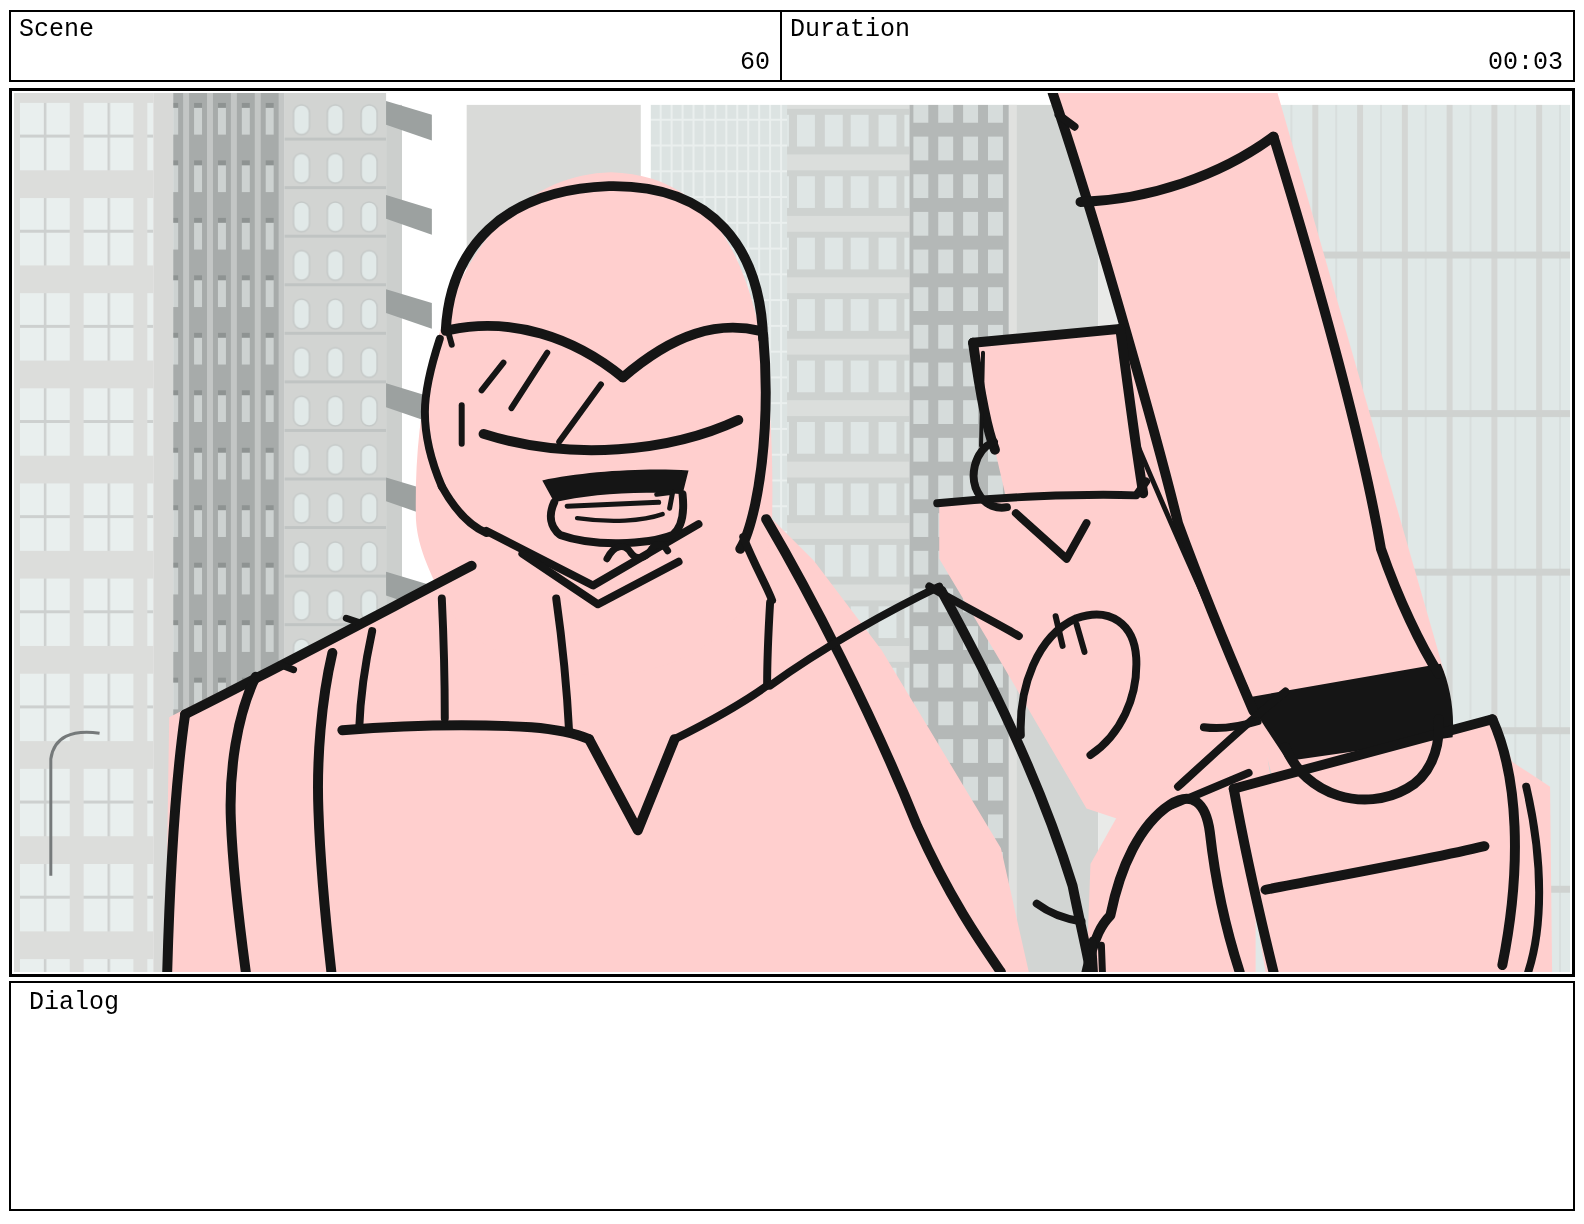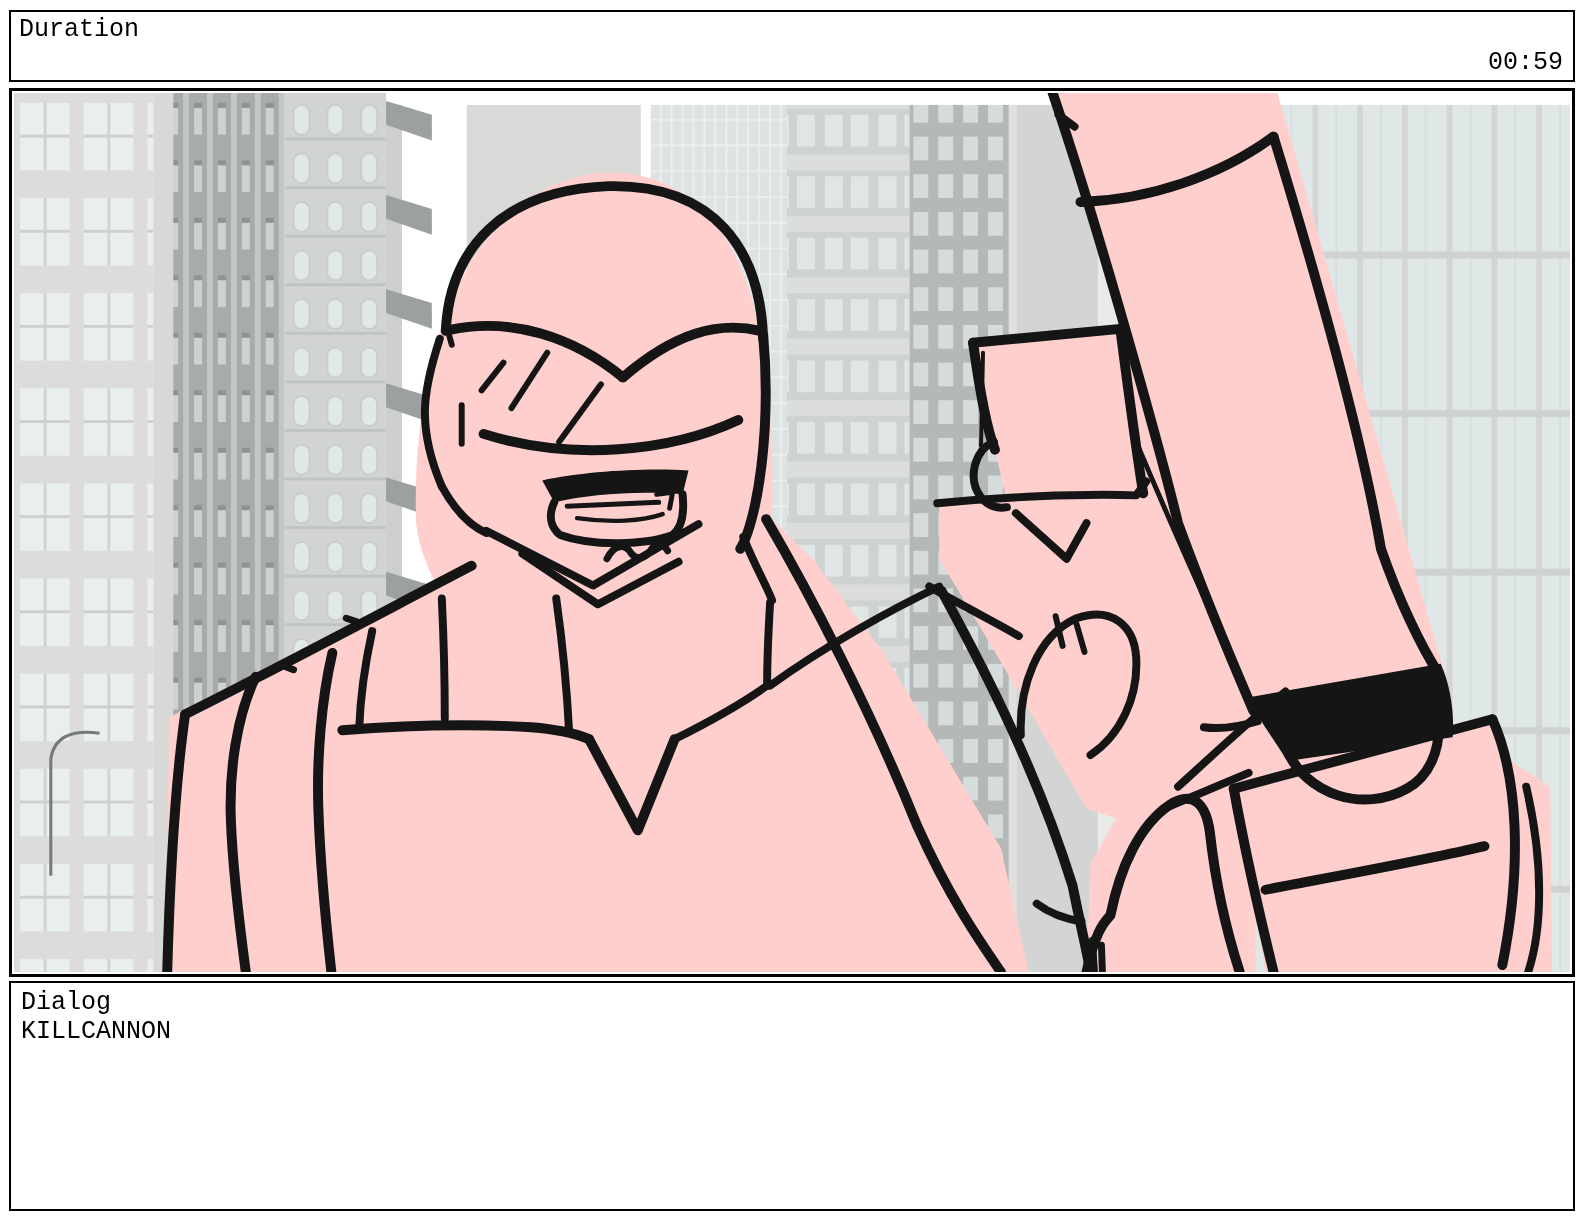--- a/index.html
+++ b/index.html
@@ -18,34 +18,38 @@
   .field-value{position:absolute;right:10px;bottom:3px;font-size:25px;white-space:pre;}
   .image-panel{
     position:absolute;left:9px;top:88px;width:1566px;height:889px;
     border:3px solid #000;box-sizing:border-box;background:#fff;padding:2px;
   }
   .panel-content{width:100%;height:100%;}
   .panel-content svg{display:block;width:100%;height:100%;}
   .dialog-box{
     position:absolute;left:9px;top:981px;width:1566px;height:230px;
     border:2px solid #000;box-sizing:border-box;background:#fff;
-    padding:5px 10px;
+    padding:5px 18px;
   }
   .dialog-label{font-size:25px;line-height:30px;white-space:pre;}
   .dialog-line{font-size:25px;line-height:28px;white-space:pre;}
 </style>
 </head>
 <body>
 
 <div class="page">
 
   <div class="header-table">
     <div class="header-cell">
+      <span class="field-label">Scene</span>
+      <span class="field-value">60</span>
+    </div>
+    <div class="header-cell">
       <span class="field-label">Duration</span>
-      <span class="field-value">00:59</span>
+      <span class="field-value">00:03</span>
     </div>
   </div>
 
   <div class="image-panel">
     <div class="panel-content">
       <svg viewBox="0 0 1564 887" preserveAspectRatio="none" role="img" aria-label="Hand-drawn storyboard sketch: pink robot character with visored helmet, laughing, holding a large cannon over his shoulder in front of gray city skyscrapers">
         <defs>
           <pattern id="winA" width="64" height="96" patternUnits="userSpaceOnUse">
             <rect width="64" height="96" fill="#dcdddb"></rect>
             <rect x="6" y="10" width="50" height="68" fill="#e9efee"></rect>
@@ -203,16 +207,15 @@
             <path d="M974,262 L972,356" stroke-width="4"></path>
             <path d="M1125,345 C1165,440 1205,530 1238,600" stroke-width="5"></path>
           </g>
         </g>
       </svg>
     </div>
   </div>
 
   <div class="dialog-box">
     <div class="dialog-label">Dialog</div>
-    <div class="dialog-line">KILLCANNON</div>
   </div>
 
 </div>
 
 </body></html>

